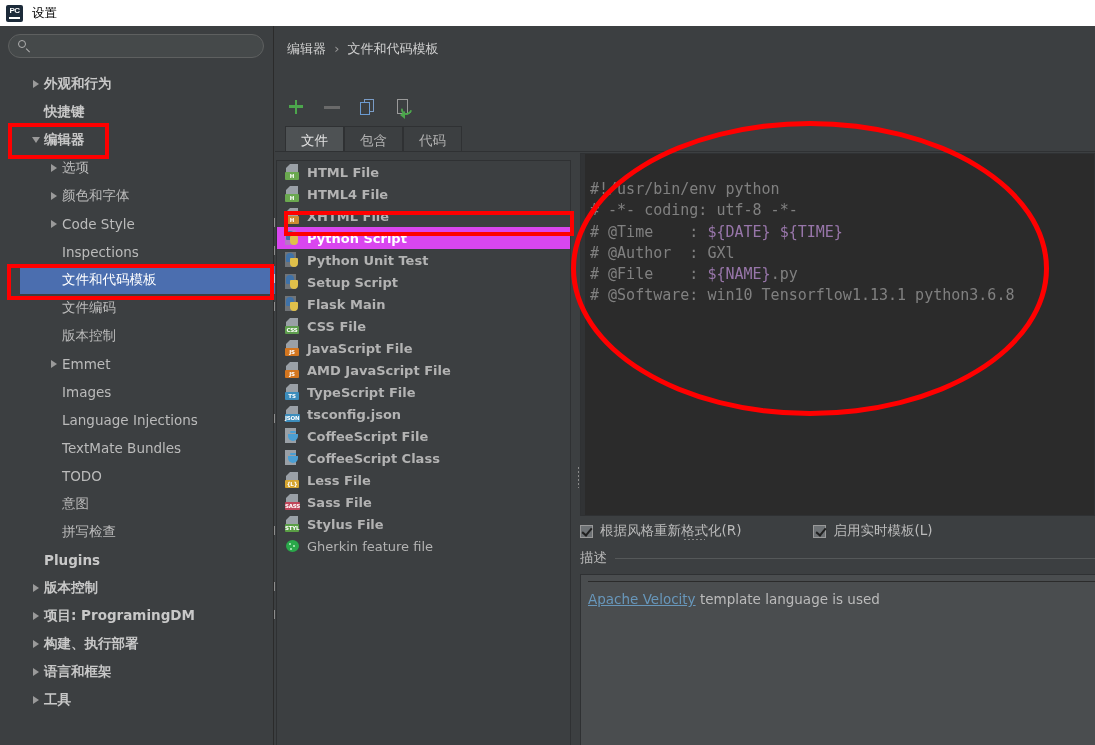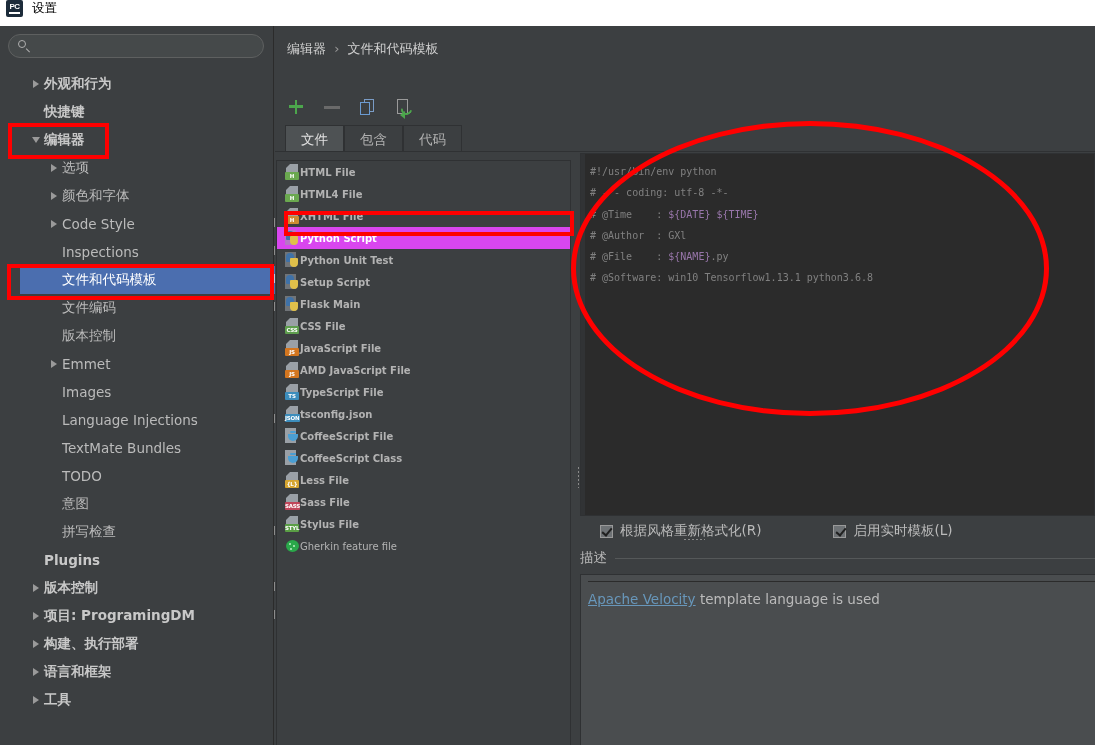--- a/index.html
+++ b/index.html
@@ -8,21 +8,21 @@
     background:#3c3f41;
     font-family:"Liberation Sans","DejaVu Sans",sans-serif;
     font-size:13px;color:#bbbbbb;
     -webkit-font-smoothing:antialiased;
   }
   .app{position:relative;width:1095px;height:745px;}
 
   
   .titlebar{
     position:absolute;left:0;top:0;width:1095px;height:26px;
-    background:#ffffff;display:flex;padding-left:6px;
+    background:#ffffff;display:flex;align-items:center;padding-left:6px;
     box-sizing:border-box;
   }
   .pc-icon{
     width:17px;height:17px;background:#1c2b3a;border-radius:2px;
     display:flex;align-items:center;justify-content:center;
     font-size:8px;font-weight:bold;color:#ffffff;letter-spacing:-0.5px;
     line-height:1;position:relative;flex:0 0 auto;
   }
   .pc-icon:after{
     content:"";position:absolute;left:3px;right:3px;bottom:3px;height:2px;background:#ffffff;
@@ -142,21 +142,21 @@
     border-top-color:transparent;border-right-color:transparent;
     transform:rotate(-35deg);box-sizing:border-box;
   }
   .ic-revert .tip{
     position:absolute;left:4.5px;top:12px;width:0;height:0;
     border-top:4px solid transparent;border-bottom:4px solid transparent;
     border-right:5px solid #4ca64c;
   }
 
   .tabs{
-    position:absolute;left:10px;top:99px;display:flex;align-items:flex-start;height:27px;
+    position:absolute;left:10px;top:99px;display:flex;align-items:center;height:27px;
   }
   .tab{
     height:26px;line-height:26px;padding:0 15px;font-size:13.5px;
     color:#b0b0b0;border:1px solid #2f3133;border-bottom:none;
     background:#3c3f41;box-sizing:border-box;
     font-family:"DejaVu Sans",sans-serif;cursor:default;
   }
   .tab.active{background:#4e5254;color:#e0e0e0;}
   .tabs-underline{
     position:absolute;left:0;top:125px;width:820px;height:1px;background:#2f3133;
@@ -167,21 +167,21 @@
     position:absolute;left:1px;top:134px;width:295px;height:600px;
     background:#3c3f41;border:1px solid #2f3133;box-sizing:border-box;
     overflow:hidden;
   }
   .list-item{
     height:22px;display:flex;align-items:center;padding-left:8px;box-sizing:border-box;
     cursor:default;
   }
   .list-item.selected{background:#d946ef;}
   .li-label{
-    font-size:10px;font-weight:bold;color:#b3b3b3;white-space:nowrap;
+    font-size:13px;font-weight:bold;color:#b3b3b3;margin-left:7px;white-space:nowrap;
     font-family:"DejaVu Sans",sans-serif;
   }
   .list-item.selected .li-label{color:#ffffff;}
   .li-label.thin{font-weight:normal;color:#b3b3b3;}
 
   
   .fi{width:15px;height:16px;position:relative;flex:0 0 15px;}
   .fi .sheet{
     position:absolute;left:1px;top:0;width:12px;height:15px;background:#9aa0a6;
   }
@@ -253,43 +253,43 @@
 
   
   .editor-area{
     position:absolute;left:305px;top:127px;width:515px;height:363px;
     background:#2b2b2b;border:1px solid #2f3133;box-sizing:border-box;
   }
   .gutter{
     position:absolute;left:0;top:0;width:4px;height:100%;background:#313335;
   }
   .code{
-    position:absolute;left:9px;top:7px;right:4px;
+    position:absolute;left:9px;top:25px;right:4px;
     font-family:"DejaVu Sans Mono","Liberation Mono",monospace;
-    font-size:10px;line-height:21.3px;color:#808080;white-space:pre;
+    font-size:15px;line-height:21.3px;color:#808080;white-space:pre;
   }
   .code .var{color:#9876aa;}
 
   .chk-row{
     position:absolute;left:305px;top:490px;width:515px;height:30px;
     display:flex;align-items:center;
   }
   .chk{
     display:flex;align-items:center;cursor:default;
     font-size:13.5px;color:#bbbbbb;font-family:"DejaVu Sans",sans-serif;
   }
   .chk .box{
     width:13px;height:13px;background:#6e7275;border:1px solid #9a9a9a;
     box-sizing:border-box;margin-right:7px;position:relative;flex:0 0 13px;
   }
   .chk .box:after{
     content:"";position:absolute;left:3.4px;top:0.8px;width:4px;height:8px;
     border:solid #202020;border-width:0 2px 2px 0;transform:rotate(40deg);
   }
-  .chk-row .chk:nth-child(1){margin-left:20px;}
+  .chk-row .chk:nth-child(1){margin-left:0;}
   .chk-row .chk:nth-child(2){margin-left:72px;}
   .dots-handle{
     position:absolute;left:408px;top:512px;width:22px;height:5px;
     background:
       radial-gradient(circle,#8a8a8a 40%,transparent 41%) 0 0/4px 3px repeat-x;
   }
 
   .desc-head{
     position:absolute;left:305px;top:522px;width:790px;height:20px;
     display:flex;align-items:center;

